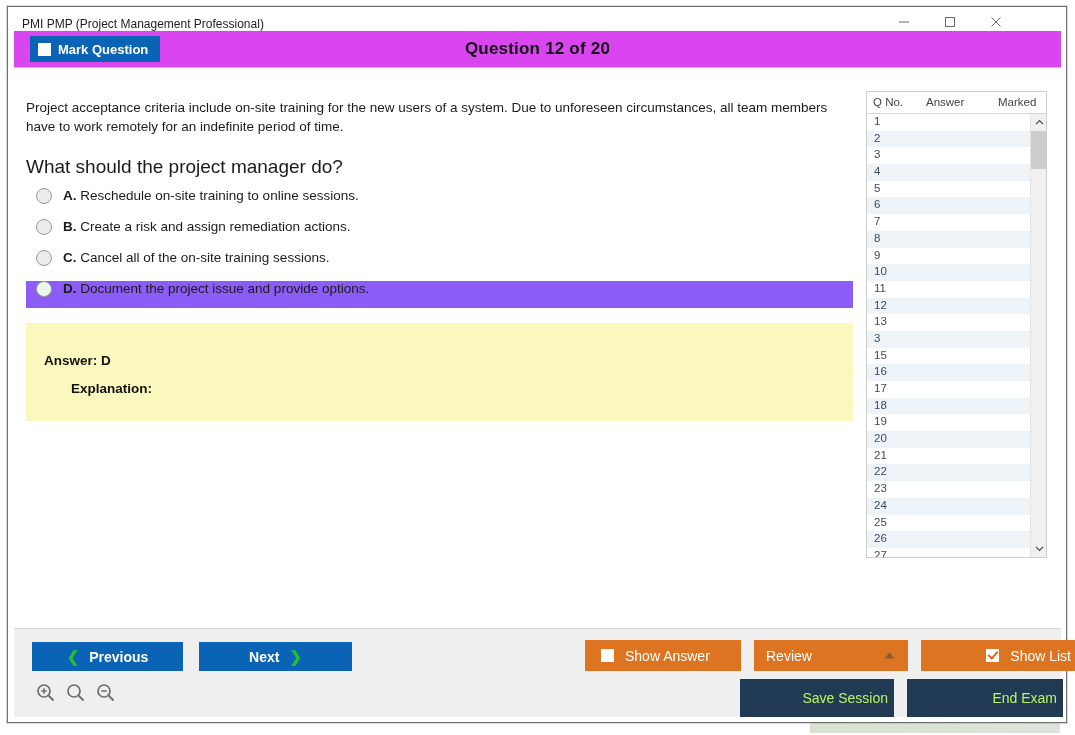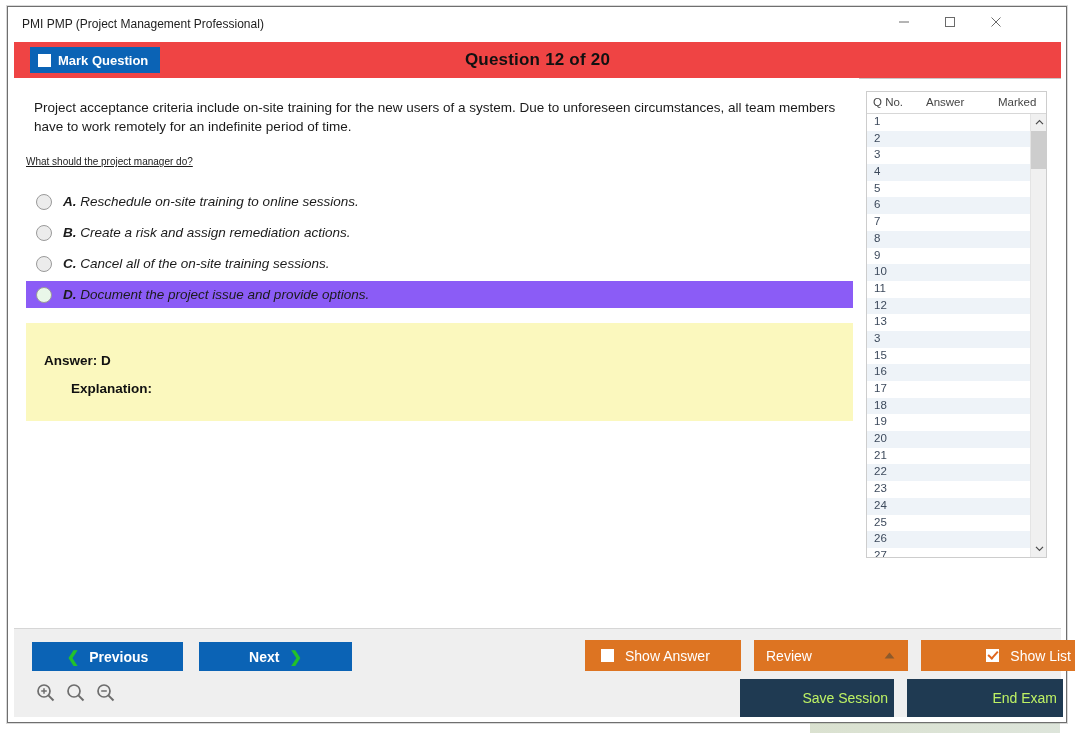--- a/index.html
+++ b/index.html
@@ -55,24 +55,24 @@
   }
   #win-minimize { right: 139px; }
   #win-maximize { right: 93px; }
   #win-close    { right: 47px; }
   .win-btn svg { display: block; }
 
   
   #header-strip {
     position: absolute;
     left: 6px;
-    top: 35px;
+    top: 24px;
     width: 1047px;
     height: 37px;
-    background: #ef4444;
+    background: #d946ef;
     border-bottom: 1px solid #c8c8c8;
     box-sizing: border-box;
   }
   #mark-question-button {
     position: absolute;
     left: 16px;
     top: 5px;
     height: 26px;
     padding: 0 12px 0 8px;
     background: #0b63b5;
@@ -129,48 +129,45 @@
     overflow: hidden;
   }
   #question-stem {
     position: absolute;
     left: 12px;
     top: 20px;
     width: 815px;
     font-size: 13.5px;
     color: #1b1b1b;
     line-height: 19px;
-    margin-left: 8px;
   }
   #question-prompt {
     position: absolute;
     left: 12px;
     top: 78px;
     width: 815px;
-    font-size: 10px;
+    font-size: 19px;
     color: #1b1b1b;
-    text-decoration: underline;
   }
 
   #options-list {
     position: absolute;
     left: 12px;
     top: 110px;
     width: 827px;
   }
   .option-row {
     position: relative;
     height: 27px;
     display: flex;
-    align-items: center;
+    align-items: flex-start;
     padding-left: 10px;
     margin-bottom: 4px;
     box-sizing: border-box;
     cursor: pointer;
-    font-style: italic;
   }
   .option-row.selected-answer {
     background: #8b5cf6;
   }
   .radio-circle {
     width: 16px;
     height: 16px;
     border-radius: 50%;
     border: 1px solid #9a9a9a;
     background: #ececec;

